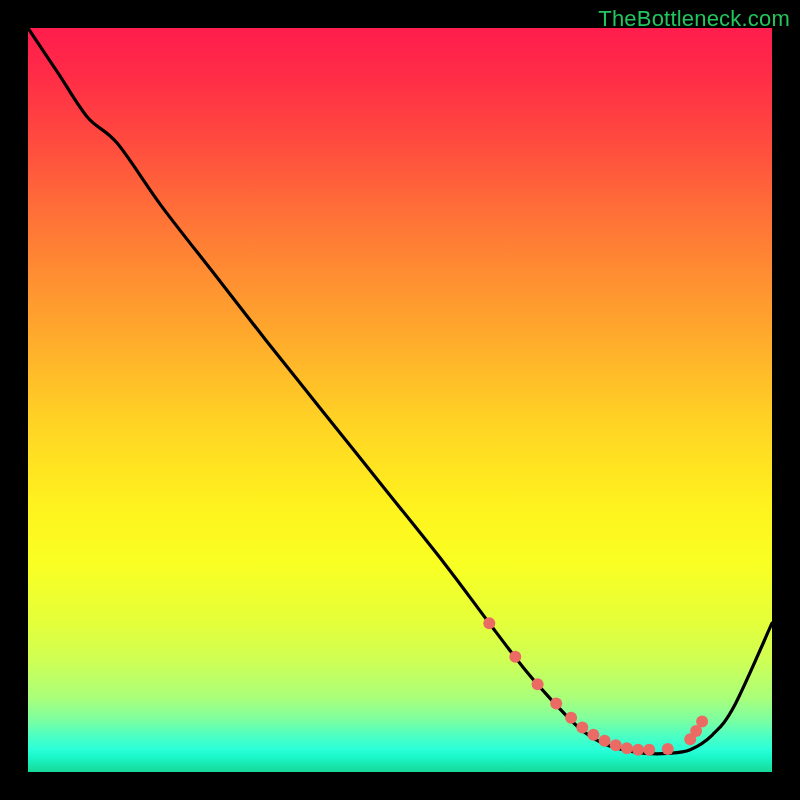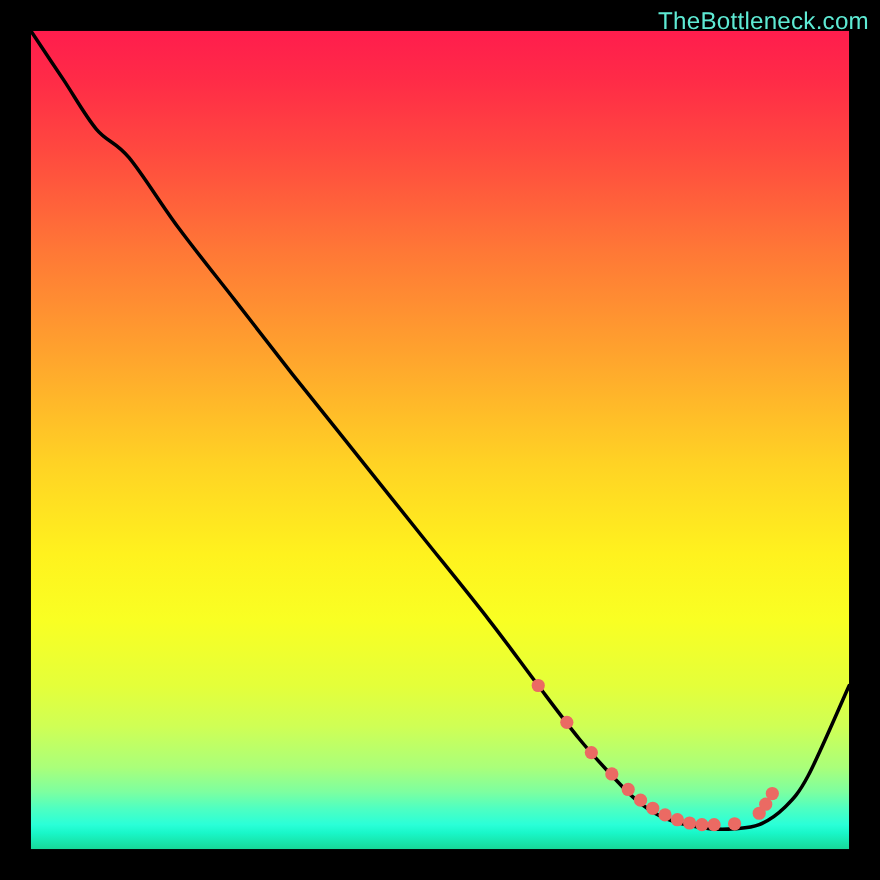--- a/index.html
+++ b/index.html
@@ -14,21 +14,21 @@
   .frame {
     position: relative;
     width: 800px;
     height: 800px;
     background: #000;
   }
   .watermark {
     position: absolute;
     top: 6px;
     right: 10px;
-    color: #5eead4;
+    color: #22c55e;
     font-size: 22px;
     font-weight: 500;
     letter-spacing: 0.2px;
     z-index: 5;
   }
   .plot-outer {
     position: absolute;
     left: 28px;
     top: 28px;
     width: 744px;

